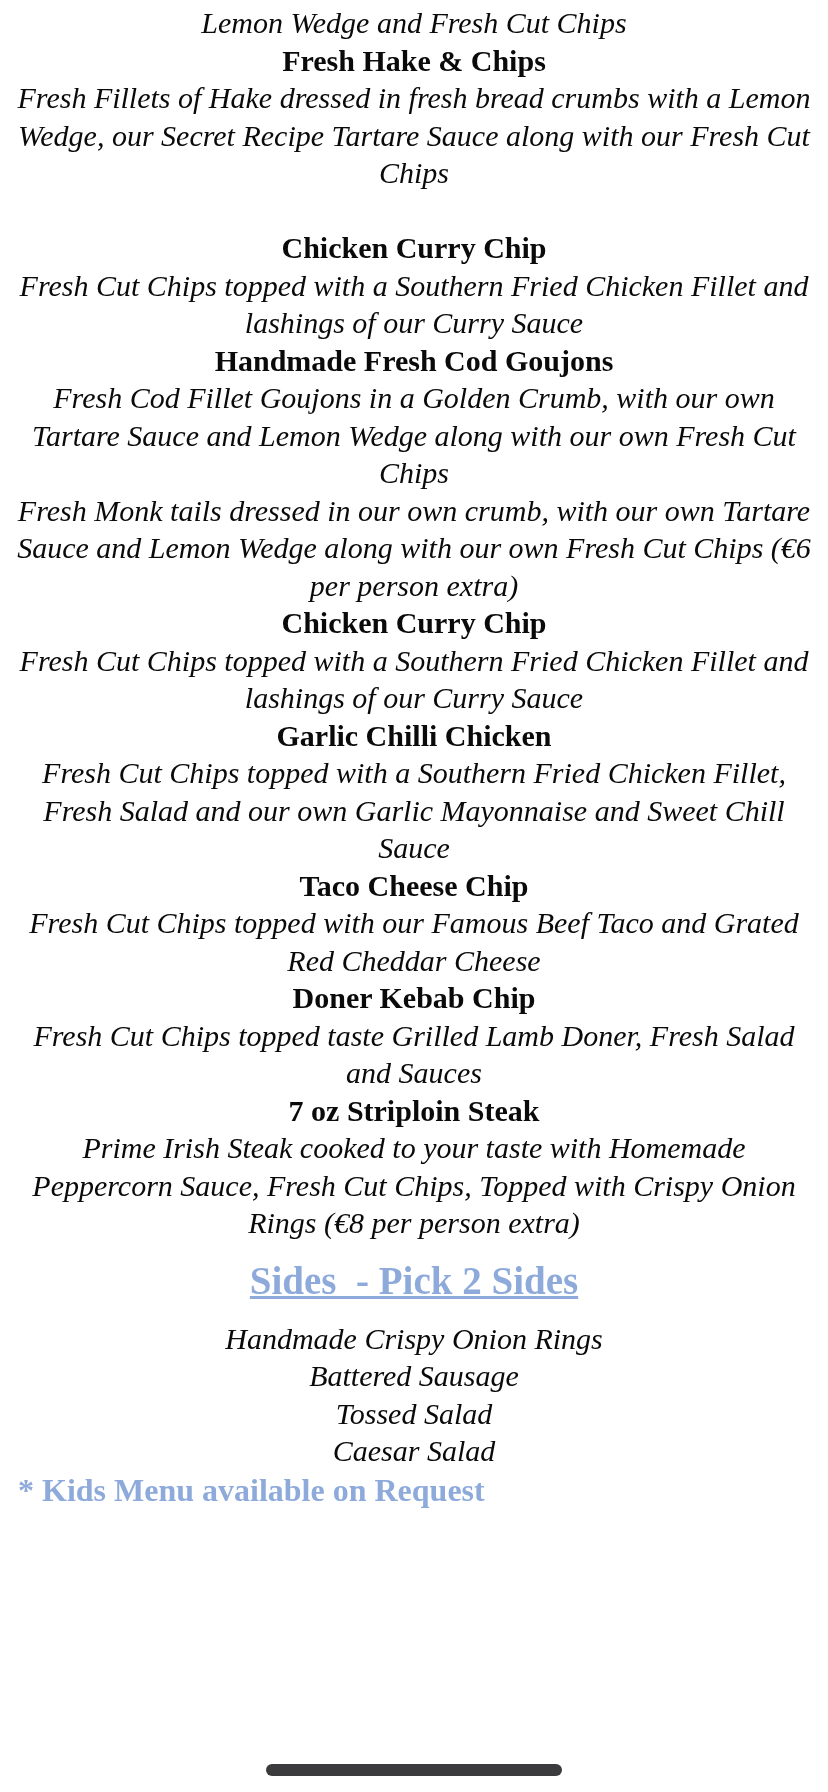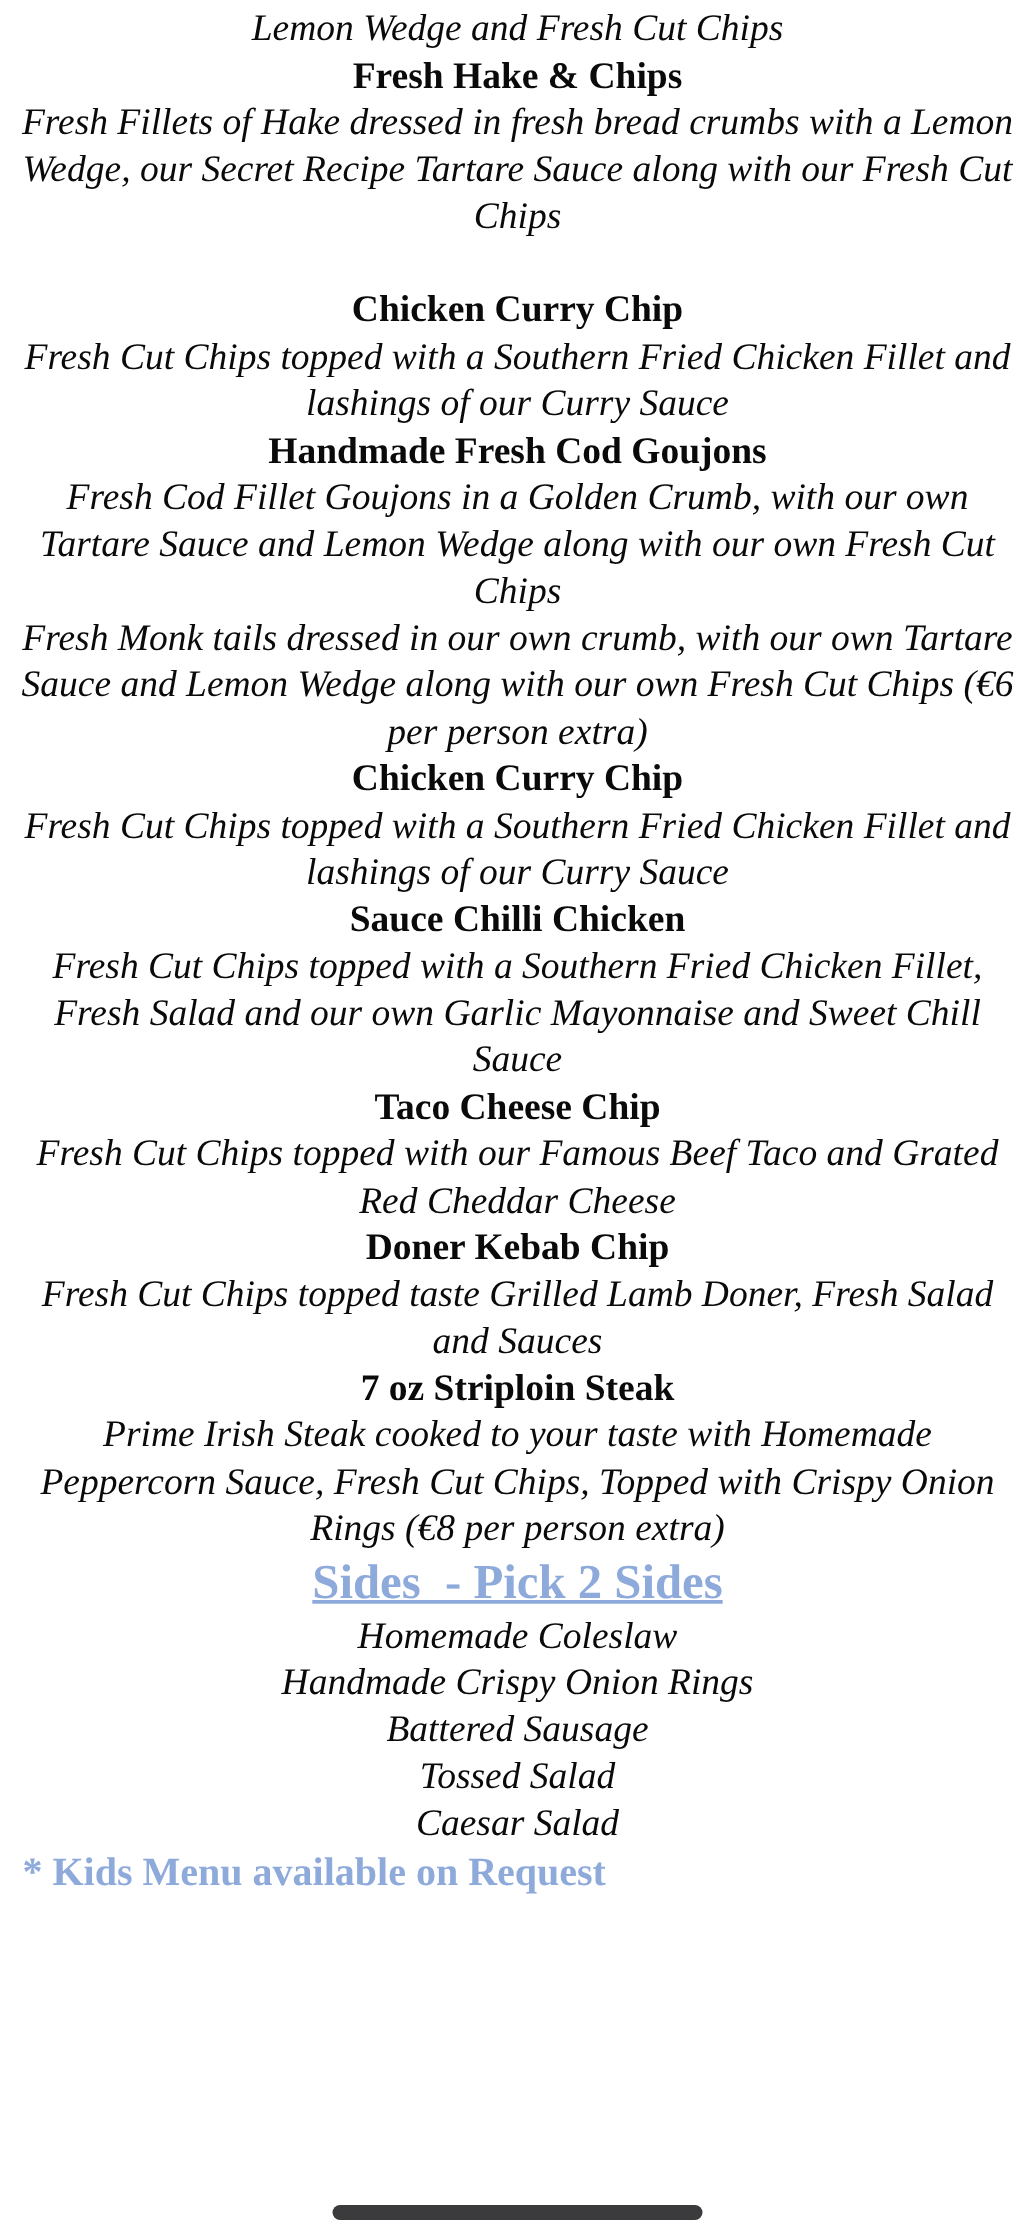--- a/index.html
+++ b/index.html
@@ -17,21 +17,21 @@
     font-size: 30px;
     line-height: 37.5px;
   }
   .menu-text p { margin: 0; }
   .item-name  { font-weight: bold; }
   .item-desc  { font-style: italic; }
   .side-item  { font-style: italic; }
   .intro-line { font-style: italic; }
   .spacer     { height: 37.5px; }
   .sides-heading {
-    margin: 0 0;
+    margin: 15px 0;
     font-size: 39px;
     line-height: 48px;
     font-weight: bold;
     color: var(--accent, #8EAADB);
     text-decoration: underline;
     white-space: pre-wrap;
   }
   .footnote {
     font-weight: bold;
     color: var(--accent, #8EAADB);
@@ -66,35 +66,34 @@
   <p class="item-desc">Fresh Cut Chips topped with a Southern Fried Chicken Fillet and lashings of our Curry Sauce</p>
 
   <p class="item-name">Handmade Fresh Cod Goujons</p>
   <p class="item-desc">Fresh Cod Fillet Goujons in a Golden Crumb, with our own Tartare Sauce and Lemon Wedge along with our own Fresh Cut Chips</p>
 
   <p class="item-desc">Fresh Monk tails dressed in our own crumb, with our own Tartare Sauce and Lemon Wedge along with our own Fresh Cut Chips (€6 per person extra)</p>
 
   <p class="item-name">Chicken Curry Chip</p>
   <p class="item-desc">Fresh Cut Chips topped with a Southern Fried Chicken Fillet and lashings of our Curry Sauce</p>
 
-  <p class="item-name">Sauce Chilli Chicken</p>
+  <p class="item-name">Garlic Chilli Chicken</p>
   <p class="item-desc">Fresh Cut Chips topped with a Southern Fried Chicken Fillet, Fresh Salad and our own Garlic Mayonnaise and Sweet Chill Sauce</p>
 
   <p class="item-name">Taco Cheese Chip</p>
   <p class="item-desc">Fresh Cut Chips topped with our Famous Beef Taco and Grated Red Cheddar Cheese</p>
 
   <p class="item-name">Doner Kebab Chip</p>
   <p class="item-desc">Fresh Cut Chips topped taste Grilled Lamb Doner, Fresh Salad and Sauces</p>
 
   <p class="item-name">7 oz Striploin Steak</p>
   <p class="item-desc">Prime Irish Steak cooked to your taste with Homemade Peppercorn Sauce, Fresh Cut Chips, Topped with Crispy Onion Rings (€8 per person extra)</p>
 
   <h2 class="sides-heading">Sides  - Pick 2 Sides</h2>
 
-  <p class="side-item">Homemade Coleslaw</p>
   <p class="side-item">Handmade Crispy Onion Rings</p>
   <p class="side-item">Battered Sausage</p>
   <p class="side-item">Tossed Salad</p>
   <p class="side-item">Caesar Salad</p>
 
   <p class="footnote">* Kids Menu available on Request</p>
 
 </div>
 
 <div class="home-indicator"></div>

